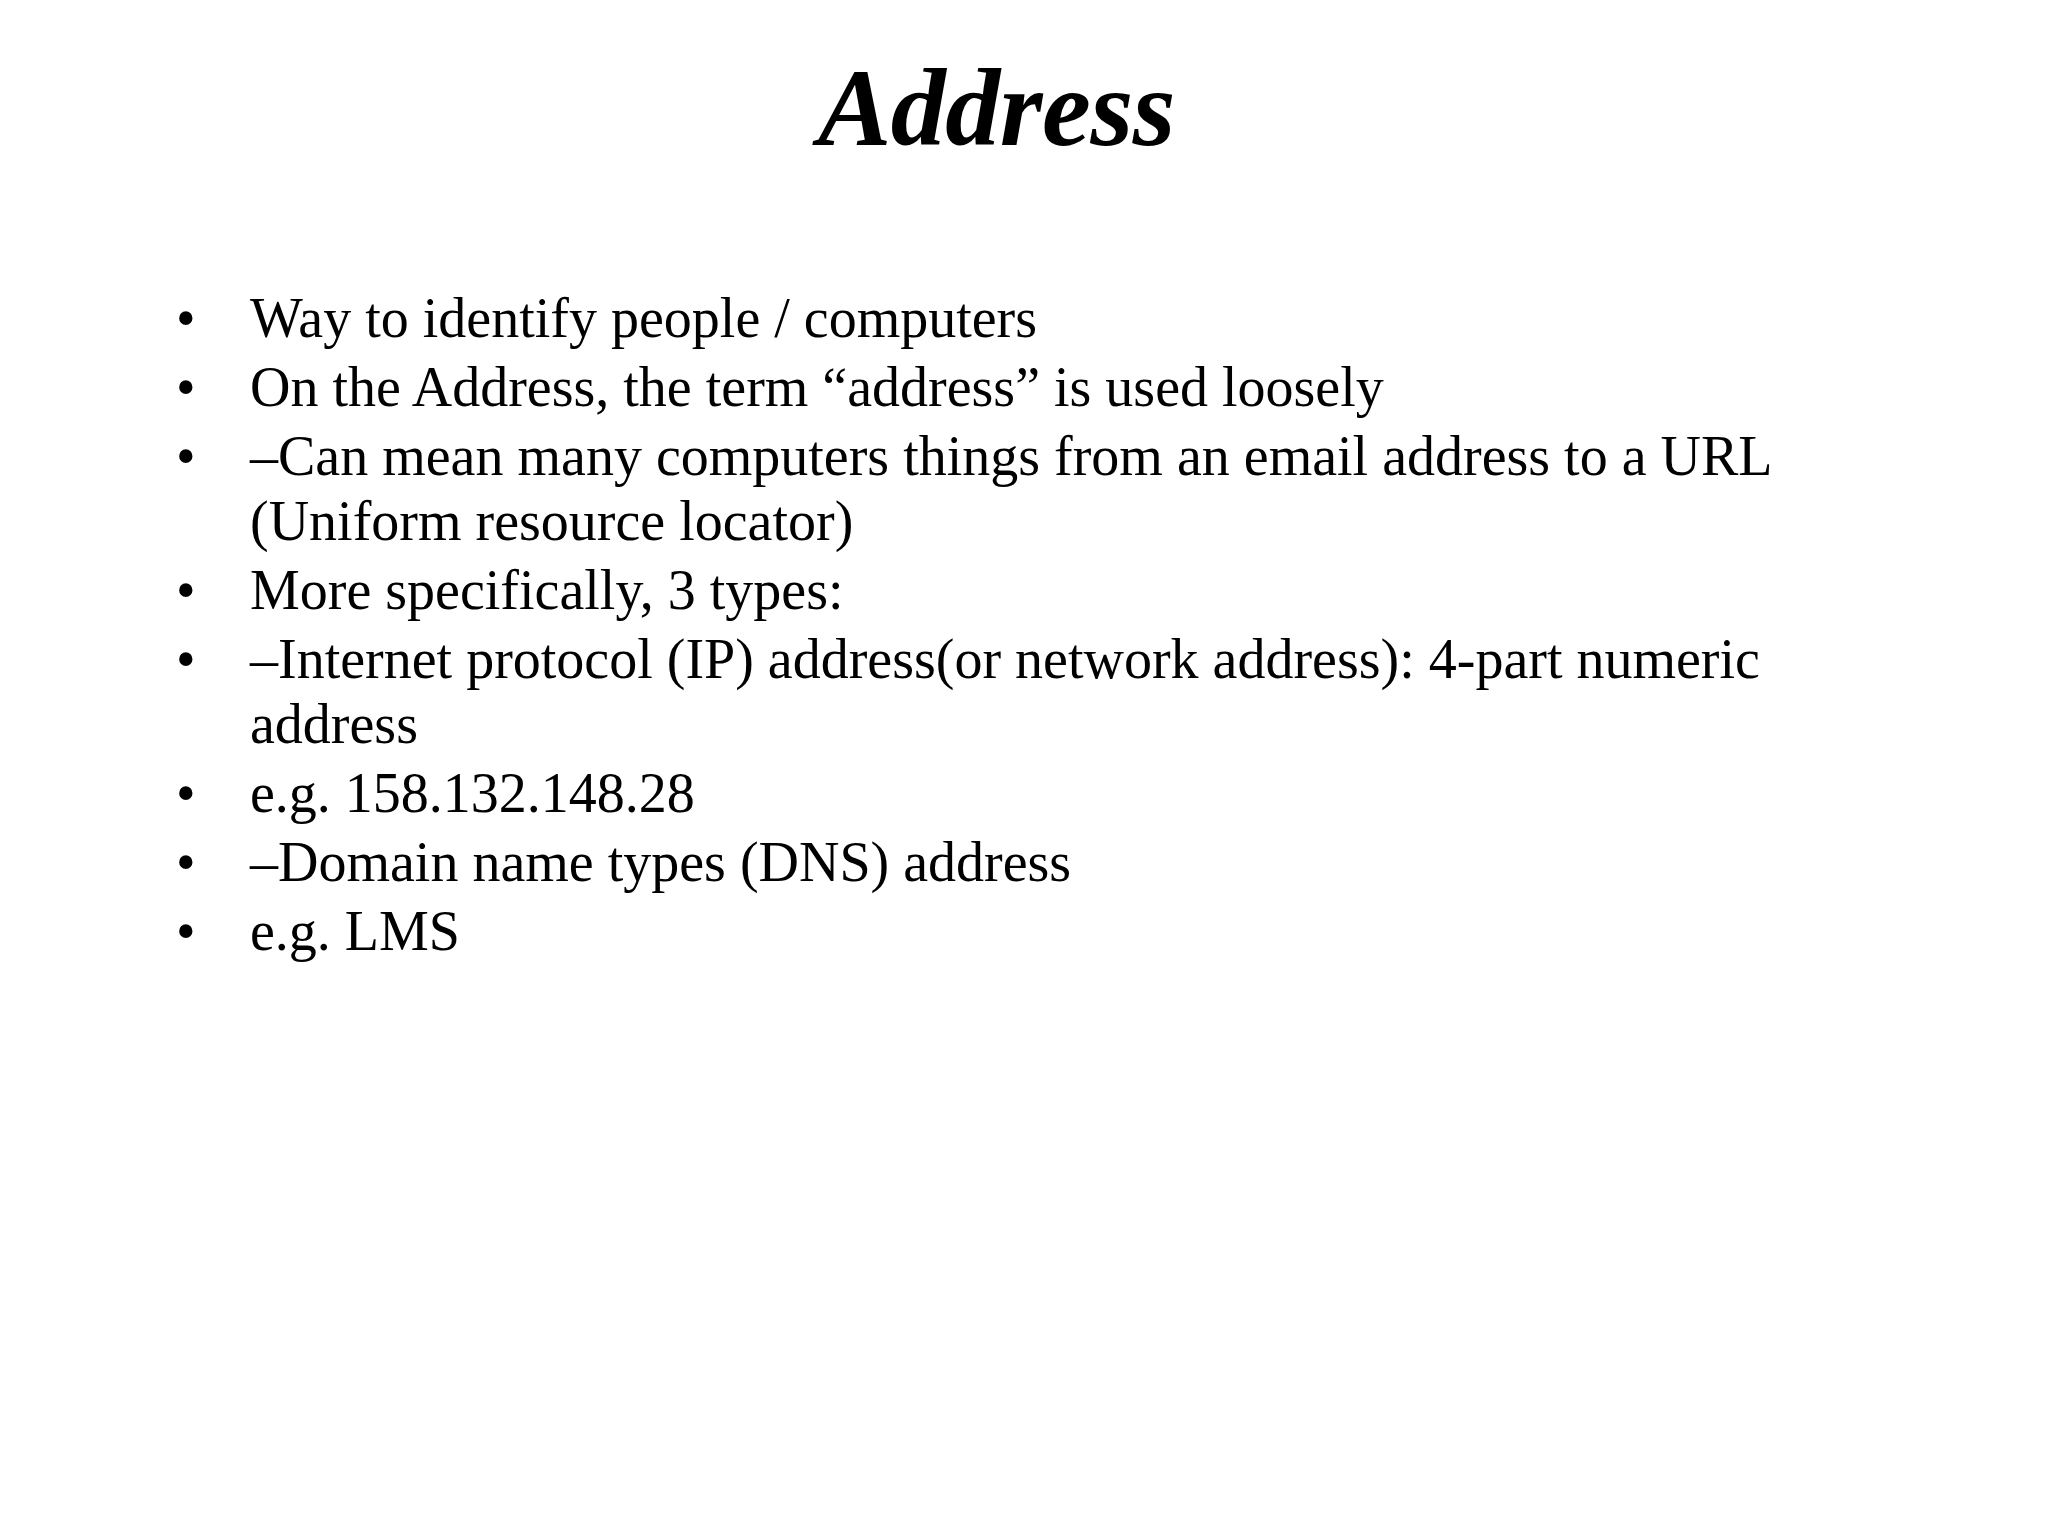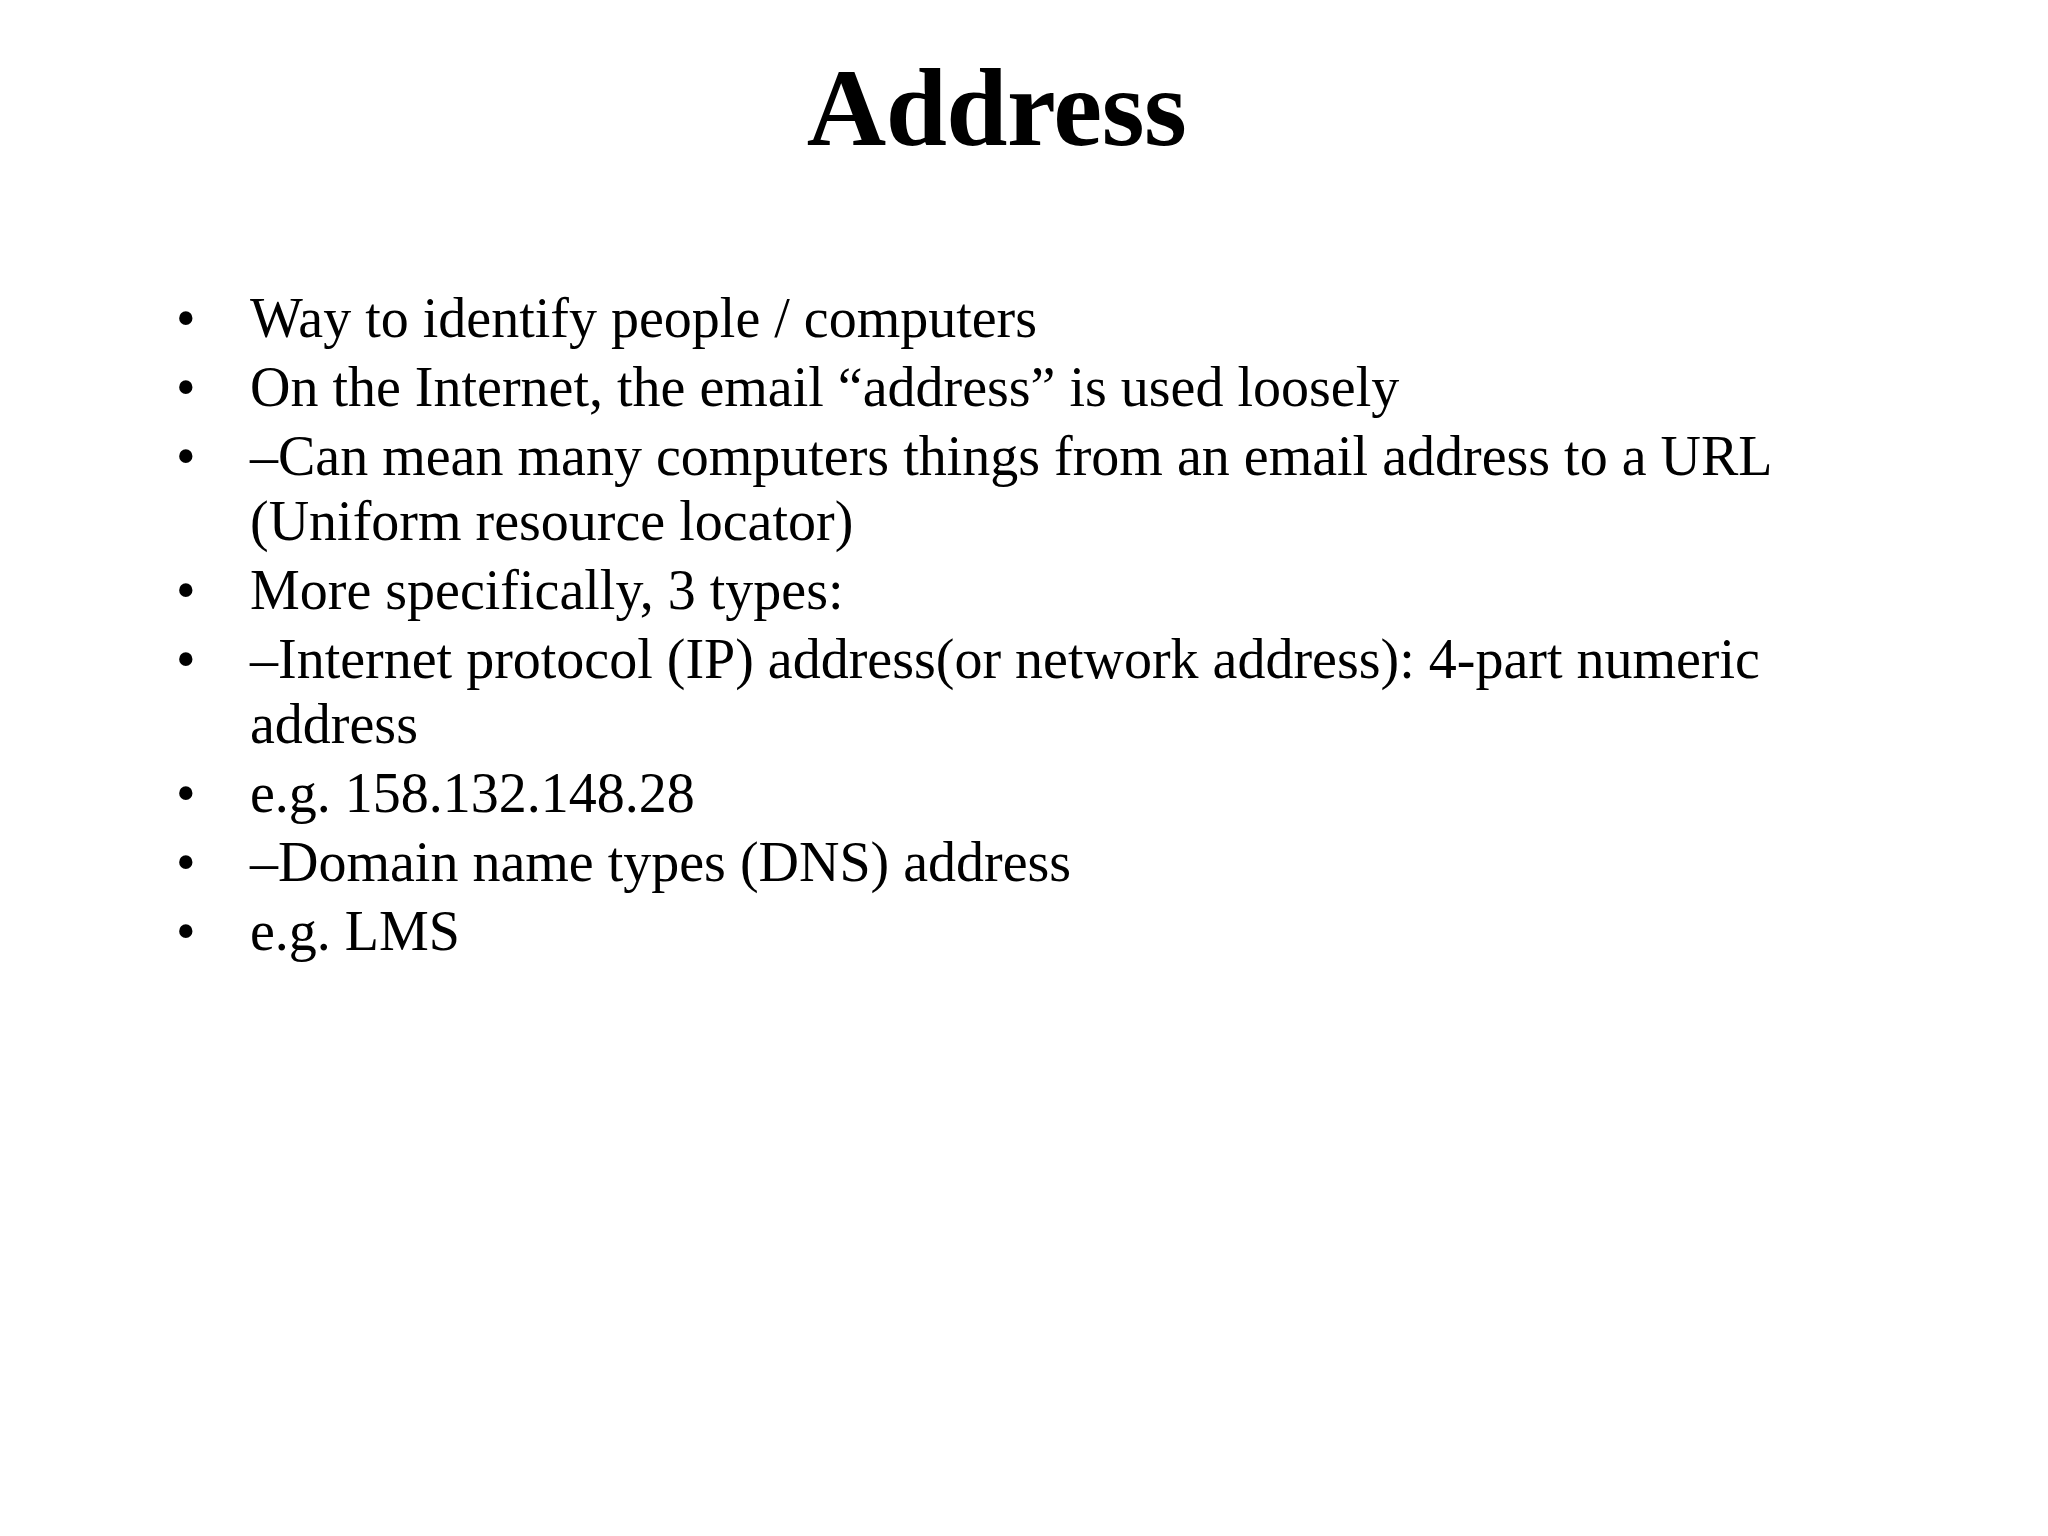--- a/index.html
+++ b/index.html
@@ -20,20 +20,21 @@
   
   #slide-title {
     position: absolute;
     left: 0;
     top: 48px;
     width: 1993px;
     text-align: center;
     font-size: 110px;
     line-height: 1.1;
     font-weight: bold;
+    font-style: italic;
     letter-spacing: -0.5px;
     color: #000000;
     white-space: nowrap;
   }
 
   
   #body-list {
     position: absolute;
     left: 168px;
     top: 286px;
@@ -82,21 +83,21 @@
 
   <ul id="body-list">
 
     <li class="bullet-item wrap-narrow">
       <span class="bullet-marker">•</span>
       <span class="bullet-text">Way to identify people / computers</span>
     </li>
 
     <li class="bullet-item wrap-narrow">
       <span class="bullet-marker">•</span>
-      <span class="bullet-text">On the Internet, the email “address” is used loosely</span>
+      <span class="bullet-text">On the Address, the term “address” is used loosely</span>
     </li>
 
     <li class="bullet-item wrap-wide">
       <span class="bullet-marker">•</span>
       <span class="bullet-text">–Can mean many computers things from an email address to a URL (Uniform resource locator)</span>
     </li>
 
     <li class="bullet-item wrap-narrow">
       <span class="bullet-marker">•</span>
       <span class="bullet-text">More specifically, 3 types:</span>

